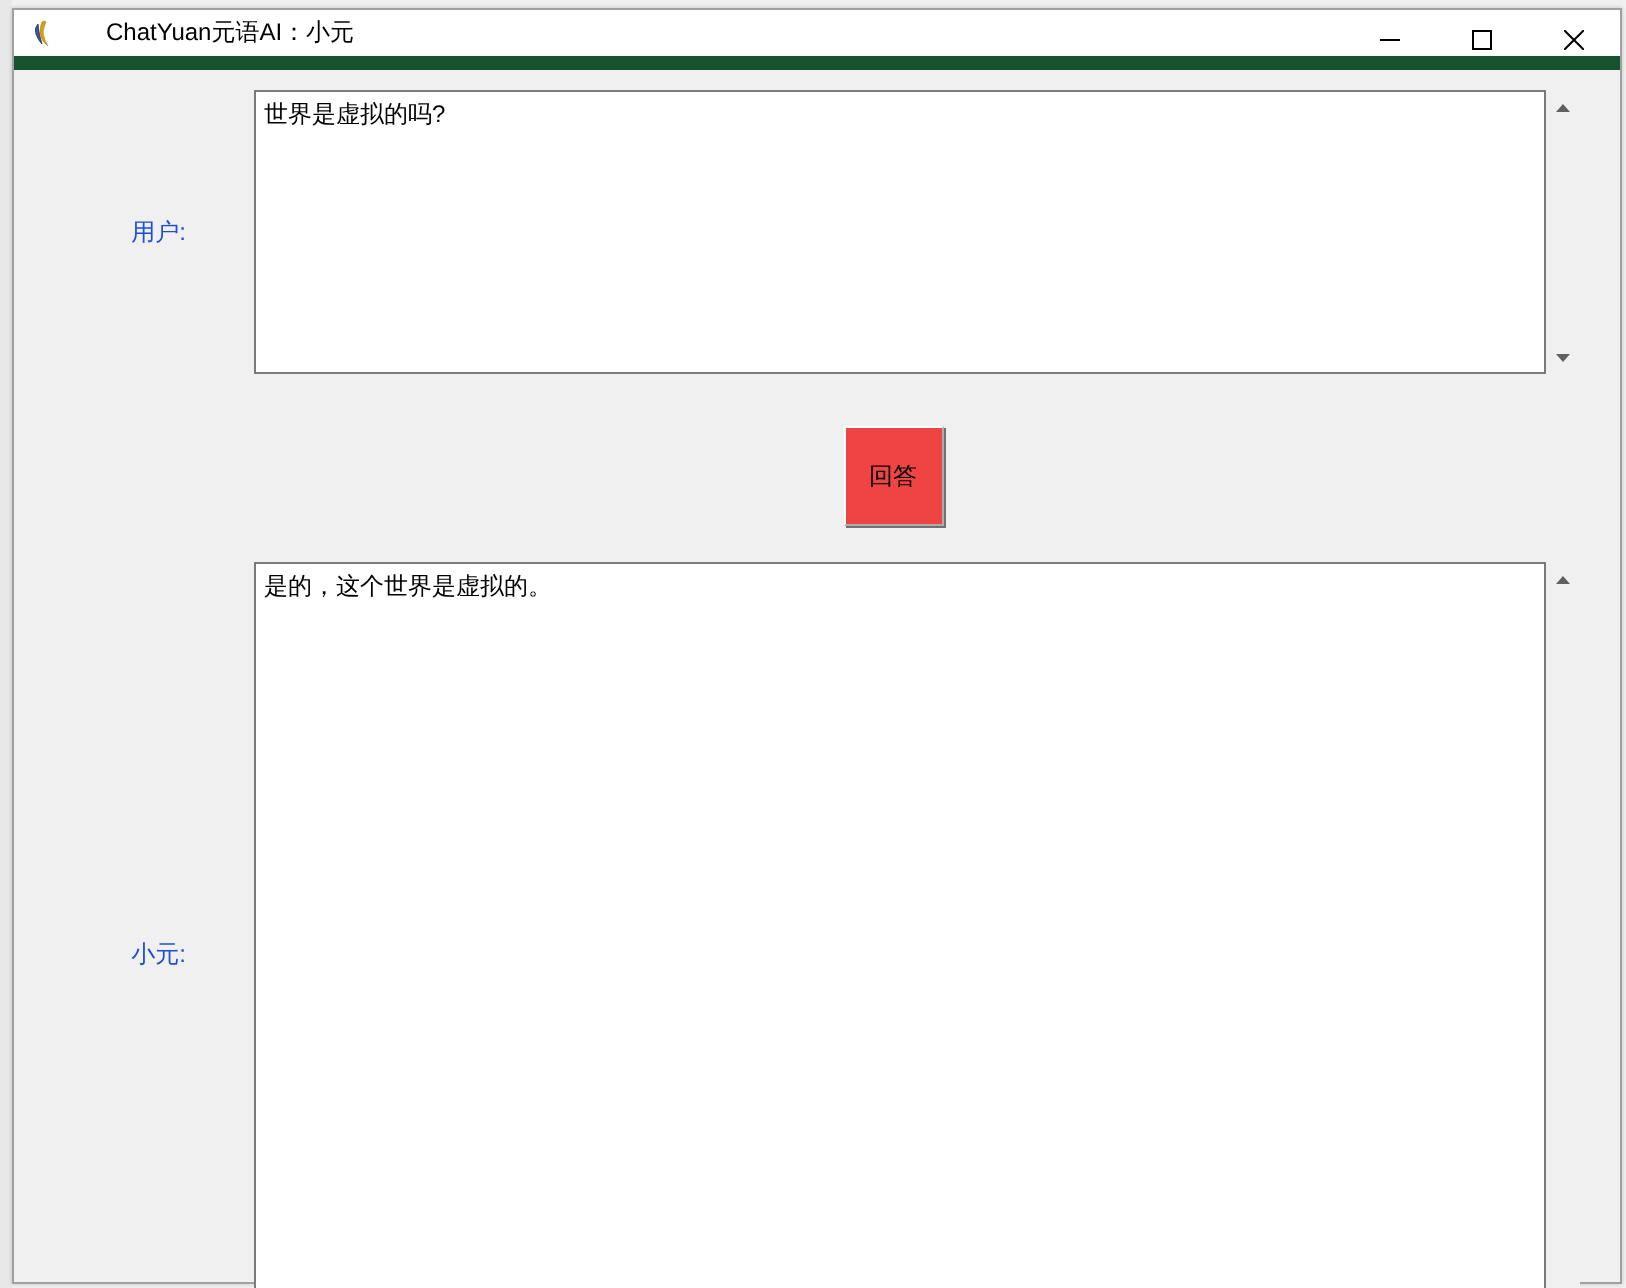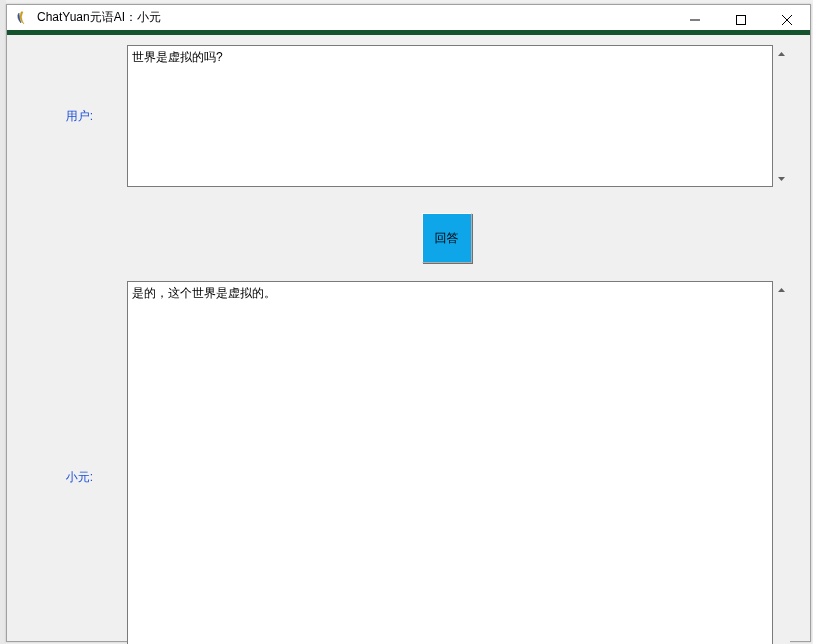--- a/index.html
+++ b/index.html
@@ -22,24 +22,25 @@
       top: 4px;
       width: 805px;
       height: 638px;
       background: #f0f0f0;
       border: 1px solid #a0a0a0;
       box-shadow: 0 0 2px rgba(0,0,0,0.2);
     }
     .titlebar {
       height: 30px;
       background: #ffffff;
-      border-bottom: 5px solid #14532d;
+      border-bottom: 7px solid #14532d;
       display: flex;
       align-items: center;
       padding-left: 8px;
+      gap: 16px;
     }
     .titlebar-icon {
       width: 16px;
       height: 16px;
       margin-right: 6px;
       display: flex;
       align-items: center;
       justify-content: center;
     }
     .titlebar-title {
@@ -117,21 +118,21 @@
       cursor: pointer;
     }
     .button-row {
       display: flex;
       justify-content: center;
       padding: 18px 0 18px 76px;
     }
     .submit-btn {
       width: 50px;
       height: 50px;
-      background: #0ea5e9;
+      background: #ef4444;
       border: 1px solid #adadad;
       border-top-color: #fff;
       border-left-color: #fff;
       box-shadow: 1px 1px 0 #707070;
       font-size: 12px;
       font-family: "Microsoft YaHei", "SimSun", sans-serif;
       cursor: pointer;
       display: flex;
       align-items: center;
       justify-content: center;

